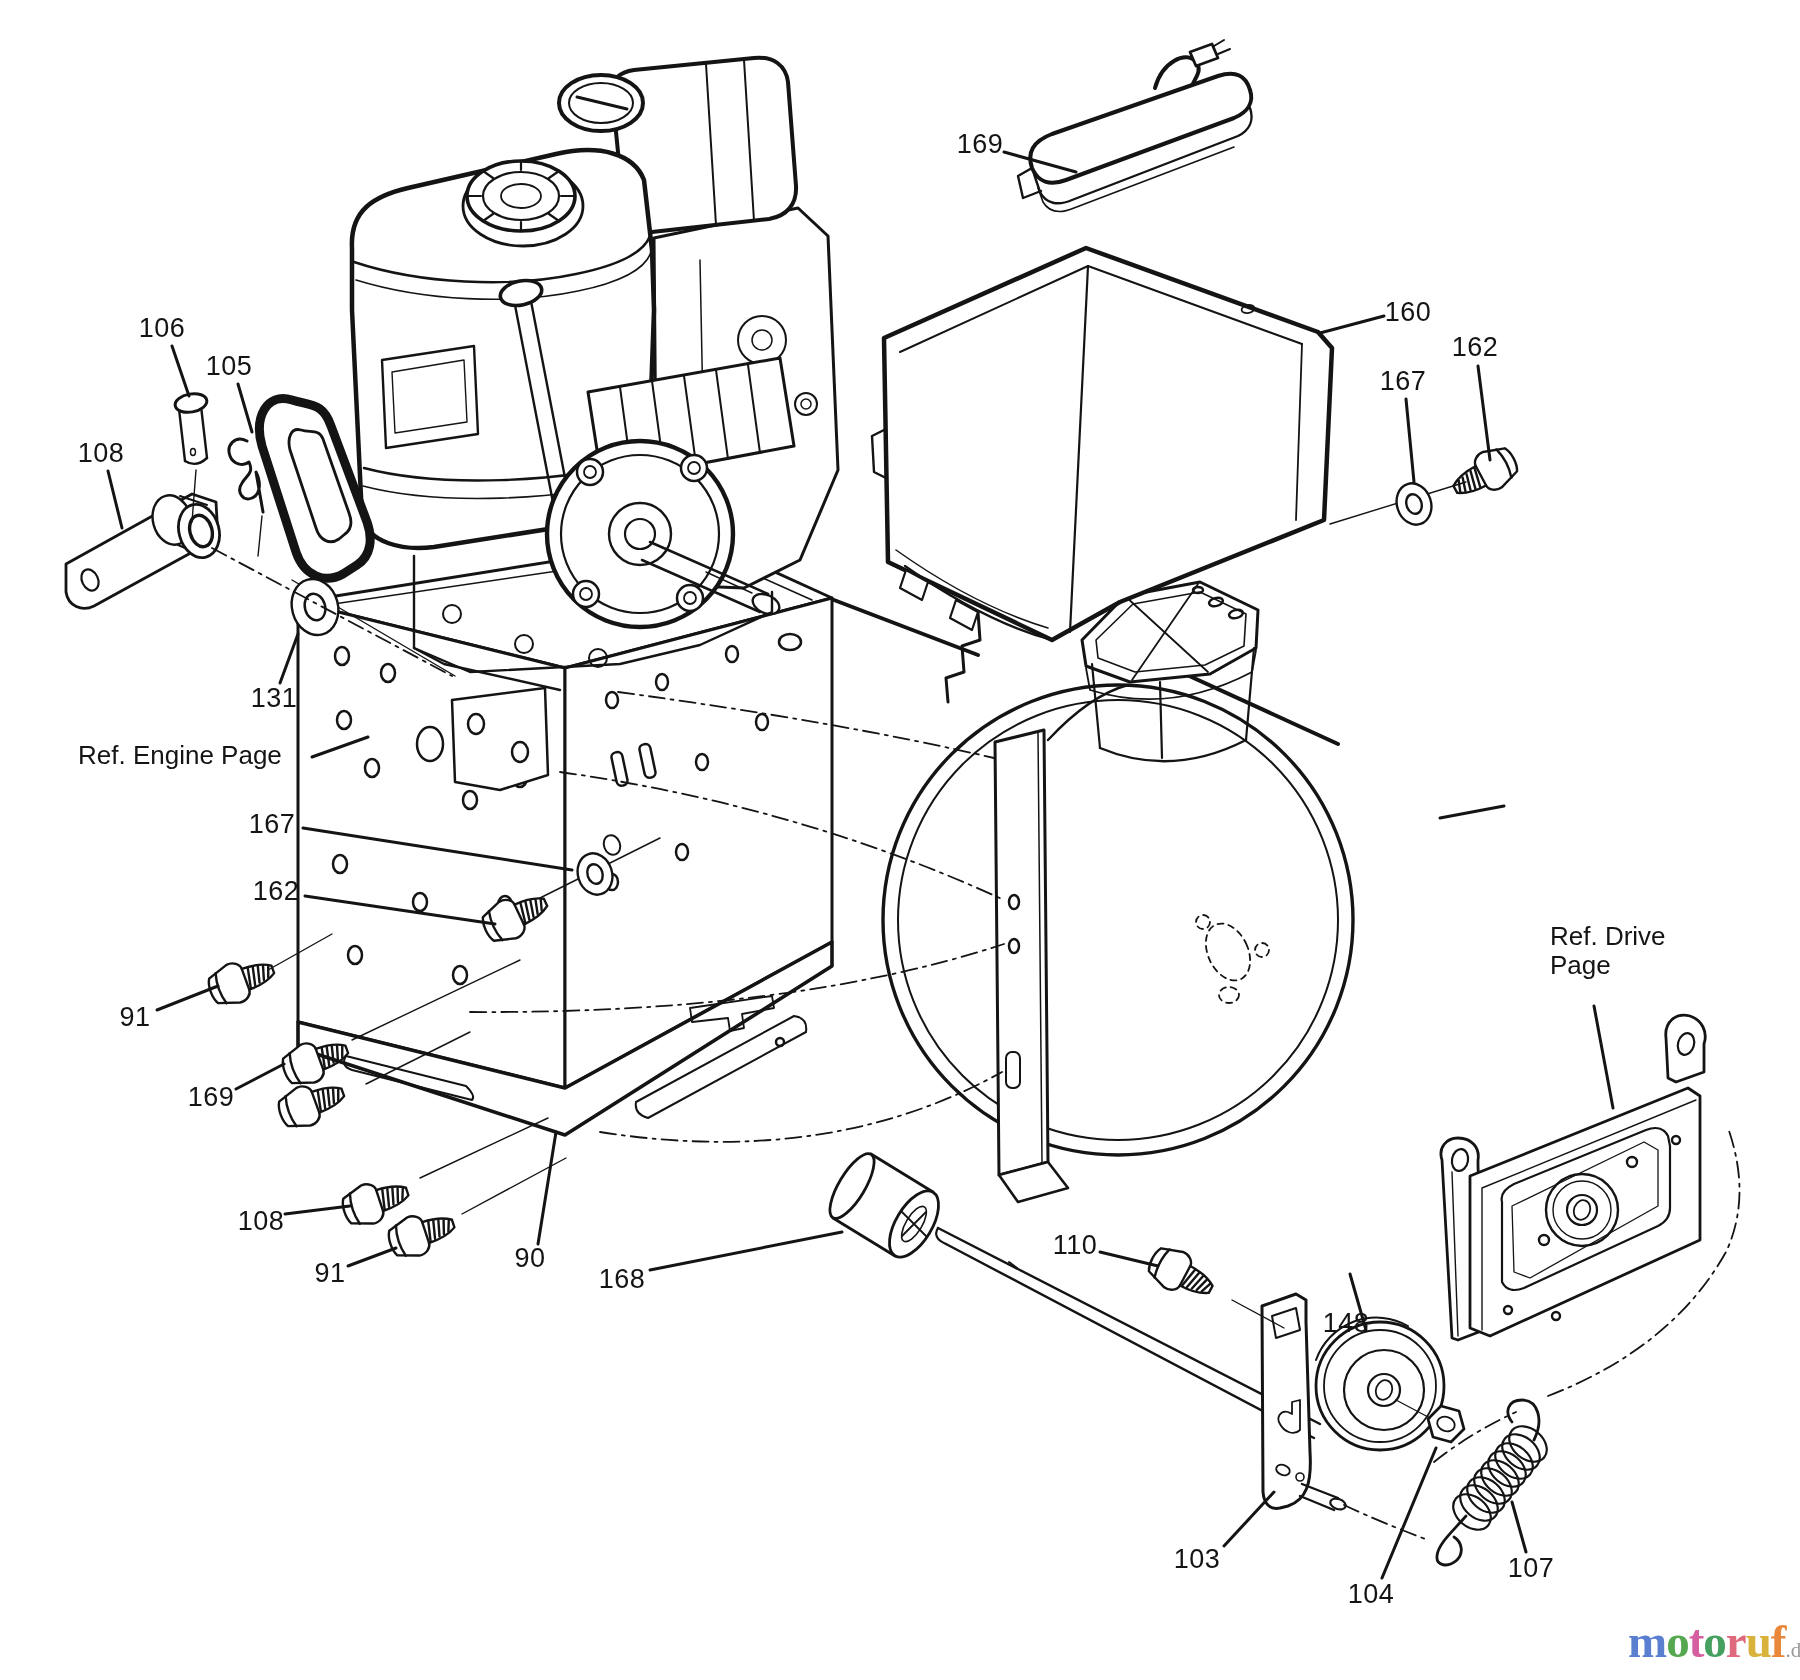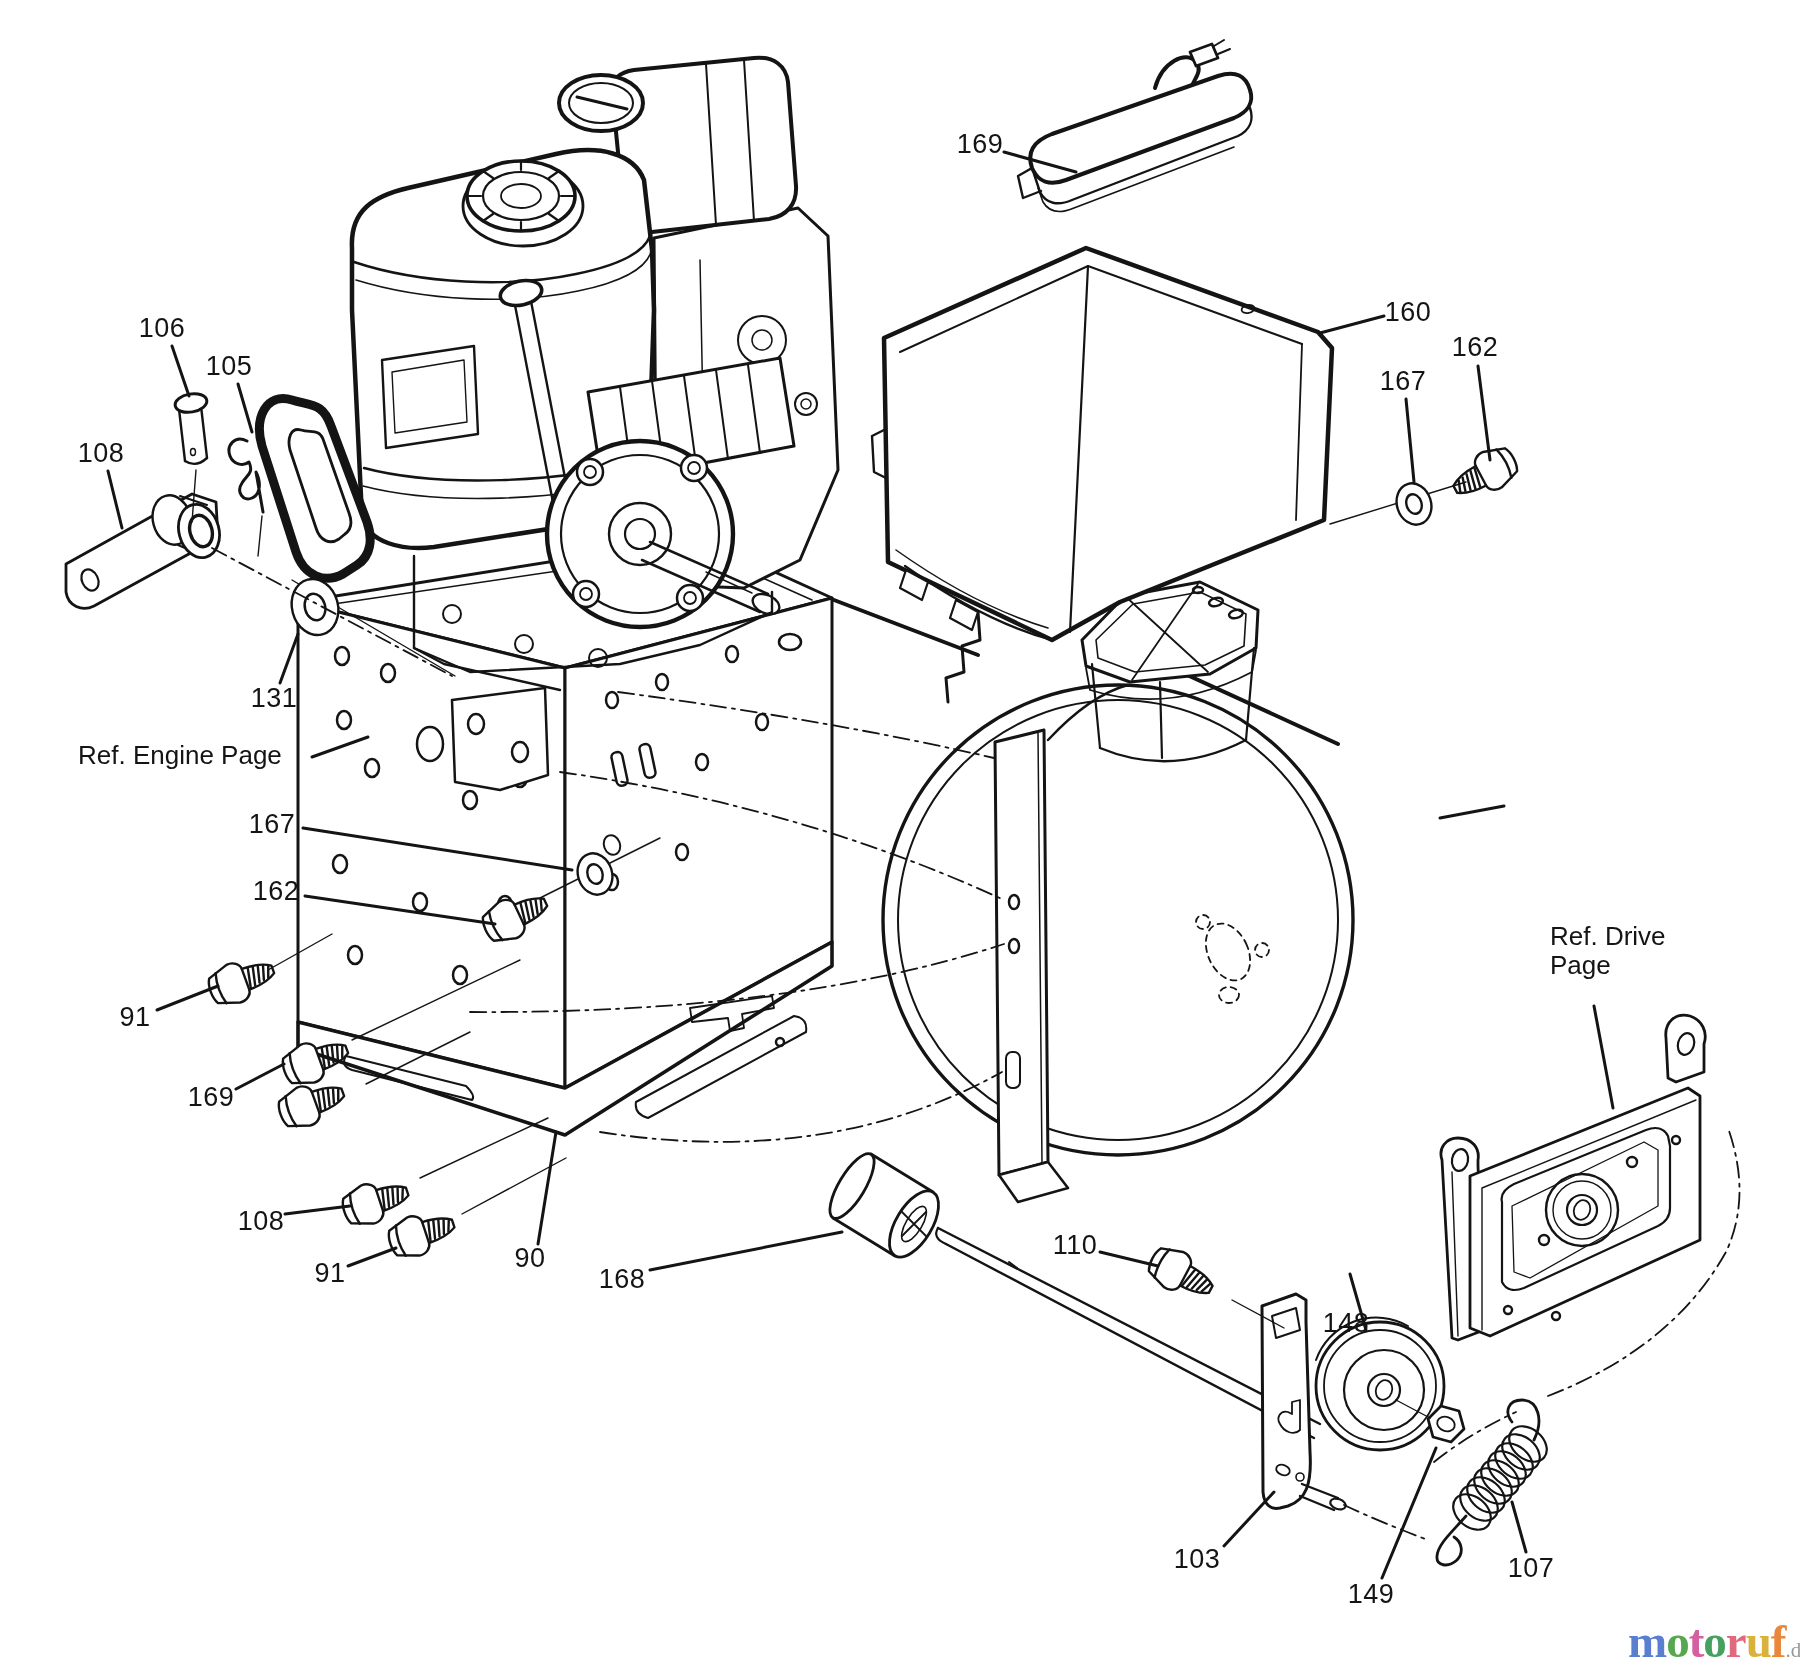--- a/index.html
+++ b/index.html
@@ -413,21 +413,21 @@
   <div class="co" style="left:330px;top:1273px">91</div>
   <div class="co" style="left:530px;top:1258px">90</div>
   <div class="co" style="left:622px;top:1279px">168</div>
   <div class="co" style="left:980px;top:144px">169</div>
   <div class="co" style="left:1408px;top:312px">160</div>
   <div class="co" style="left:1475px;top:347px">162</div>
   <div class="co" style="left:1403px;top:381px">167</div>
   <div class="co" style="left:1075px;top:1245px">110</div>
   <div class="co" style="left:1346px;top:1323px">148</div>
   <div class="co" style="left:1197px;top:1559px">103</div>
-  <div class="co" style="left:1371px;top:1594px">149</div>
+  <div class="co" style="left:1371px;top:1594px">104</div>
   <div class="co" style="left:1531px;top:1568px">107</div>
 
   <div class="ref" style="left:78px;top:741px">Ref. Engine Page</div>
   <div class="ref" style="left:1550px;top:922px">
     <span>Ref. Drive</span>
     <span>Page</span>
   </div>
 
   <div class="wm">
     <span style="color: rgb(91, 127, 208);">m</span><span style="color: rgb(85, 168, 79);">o</span><span style="color: rgb(213, 95, 160);">t</span><span style="color: rgb(70, 160, 95);">o</span><span style="color: rgb(224, 106, 125);">r</span><span style="color: rgb(217, 178, 60);">u</span><span style="color: rgb(233, 136, 58);">f</span><span class="suf" style="color: rgb(154, 154, 154);">.de</span>

